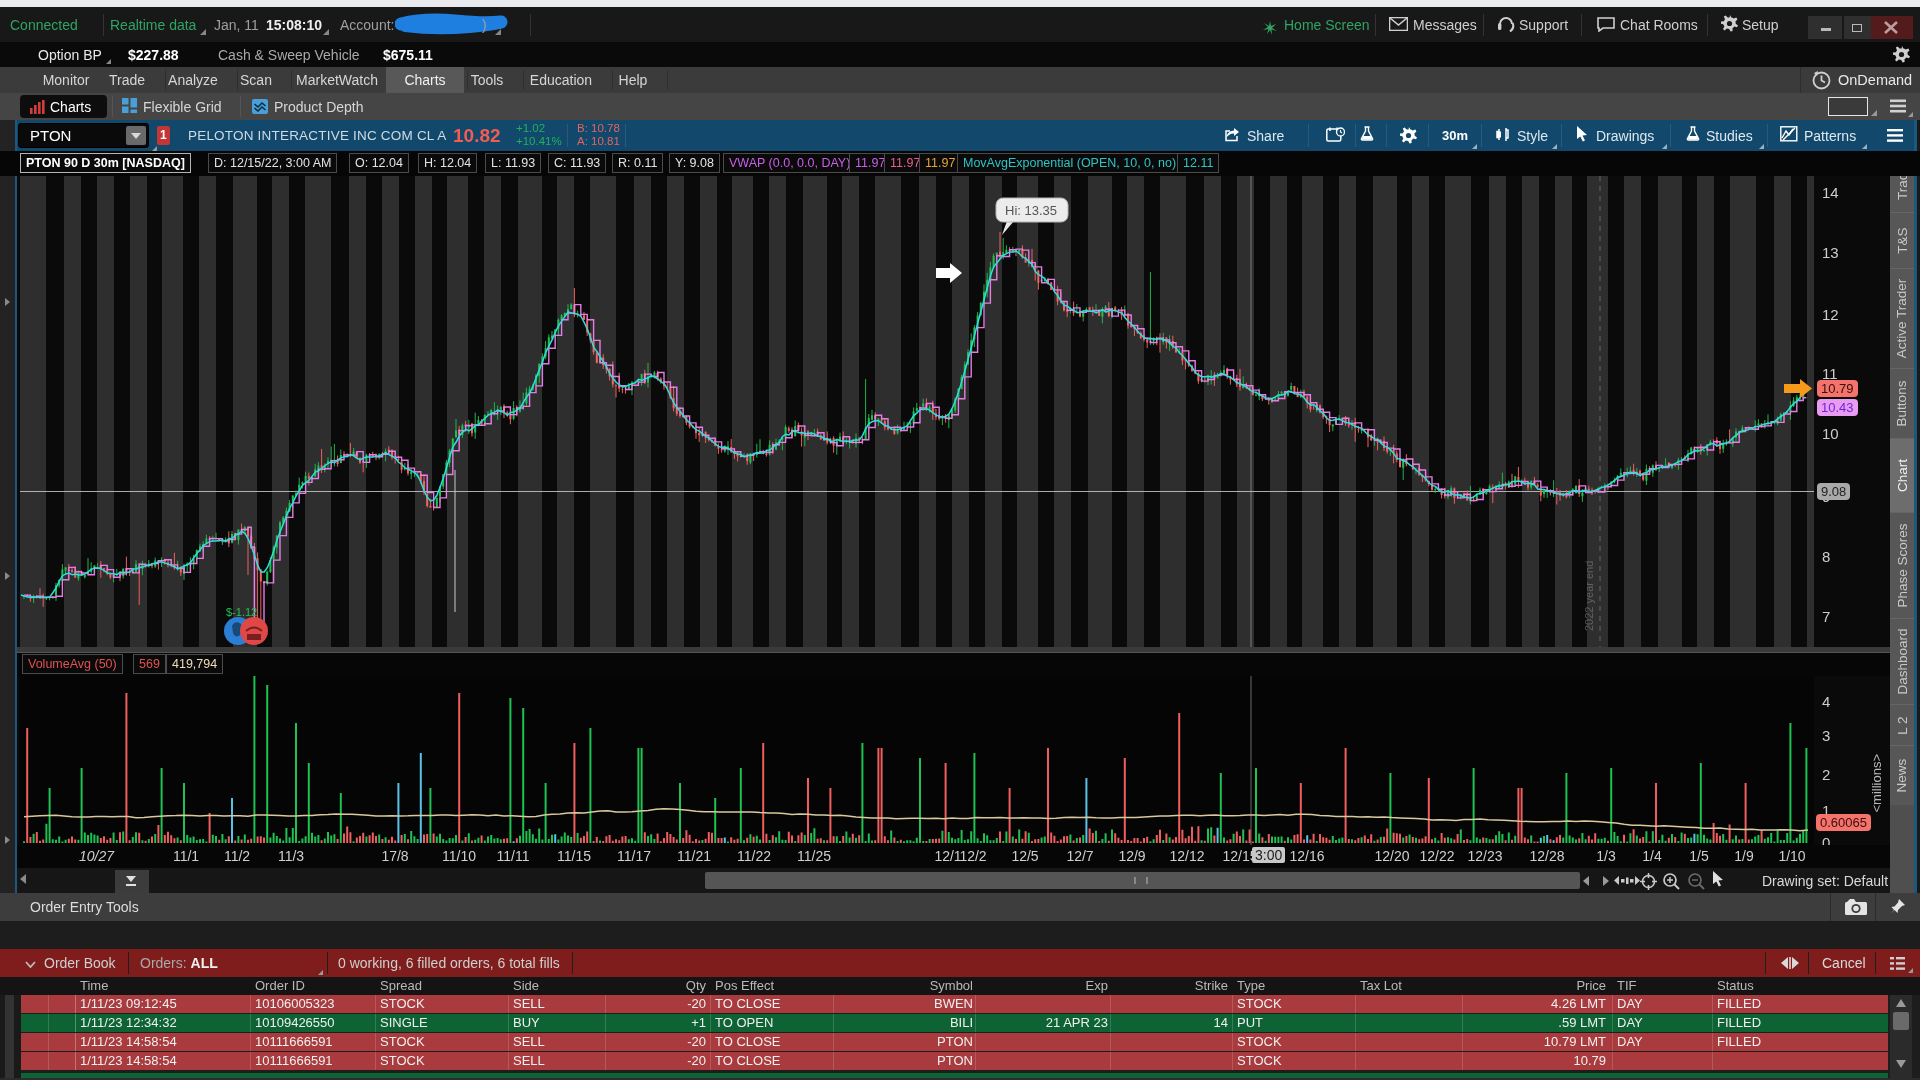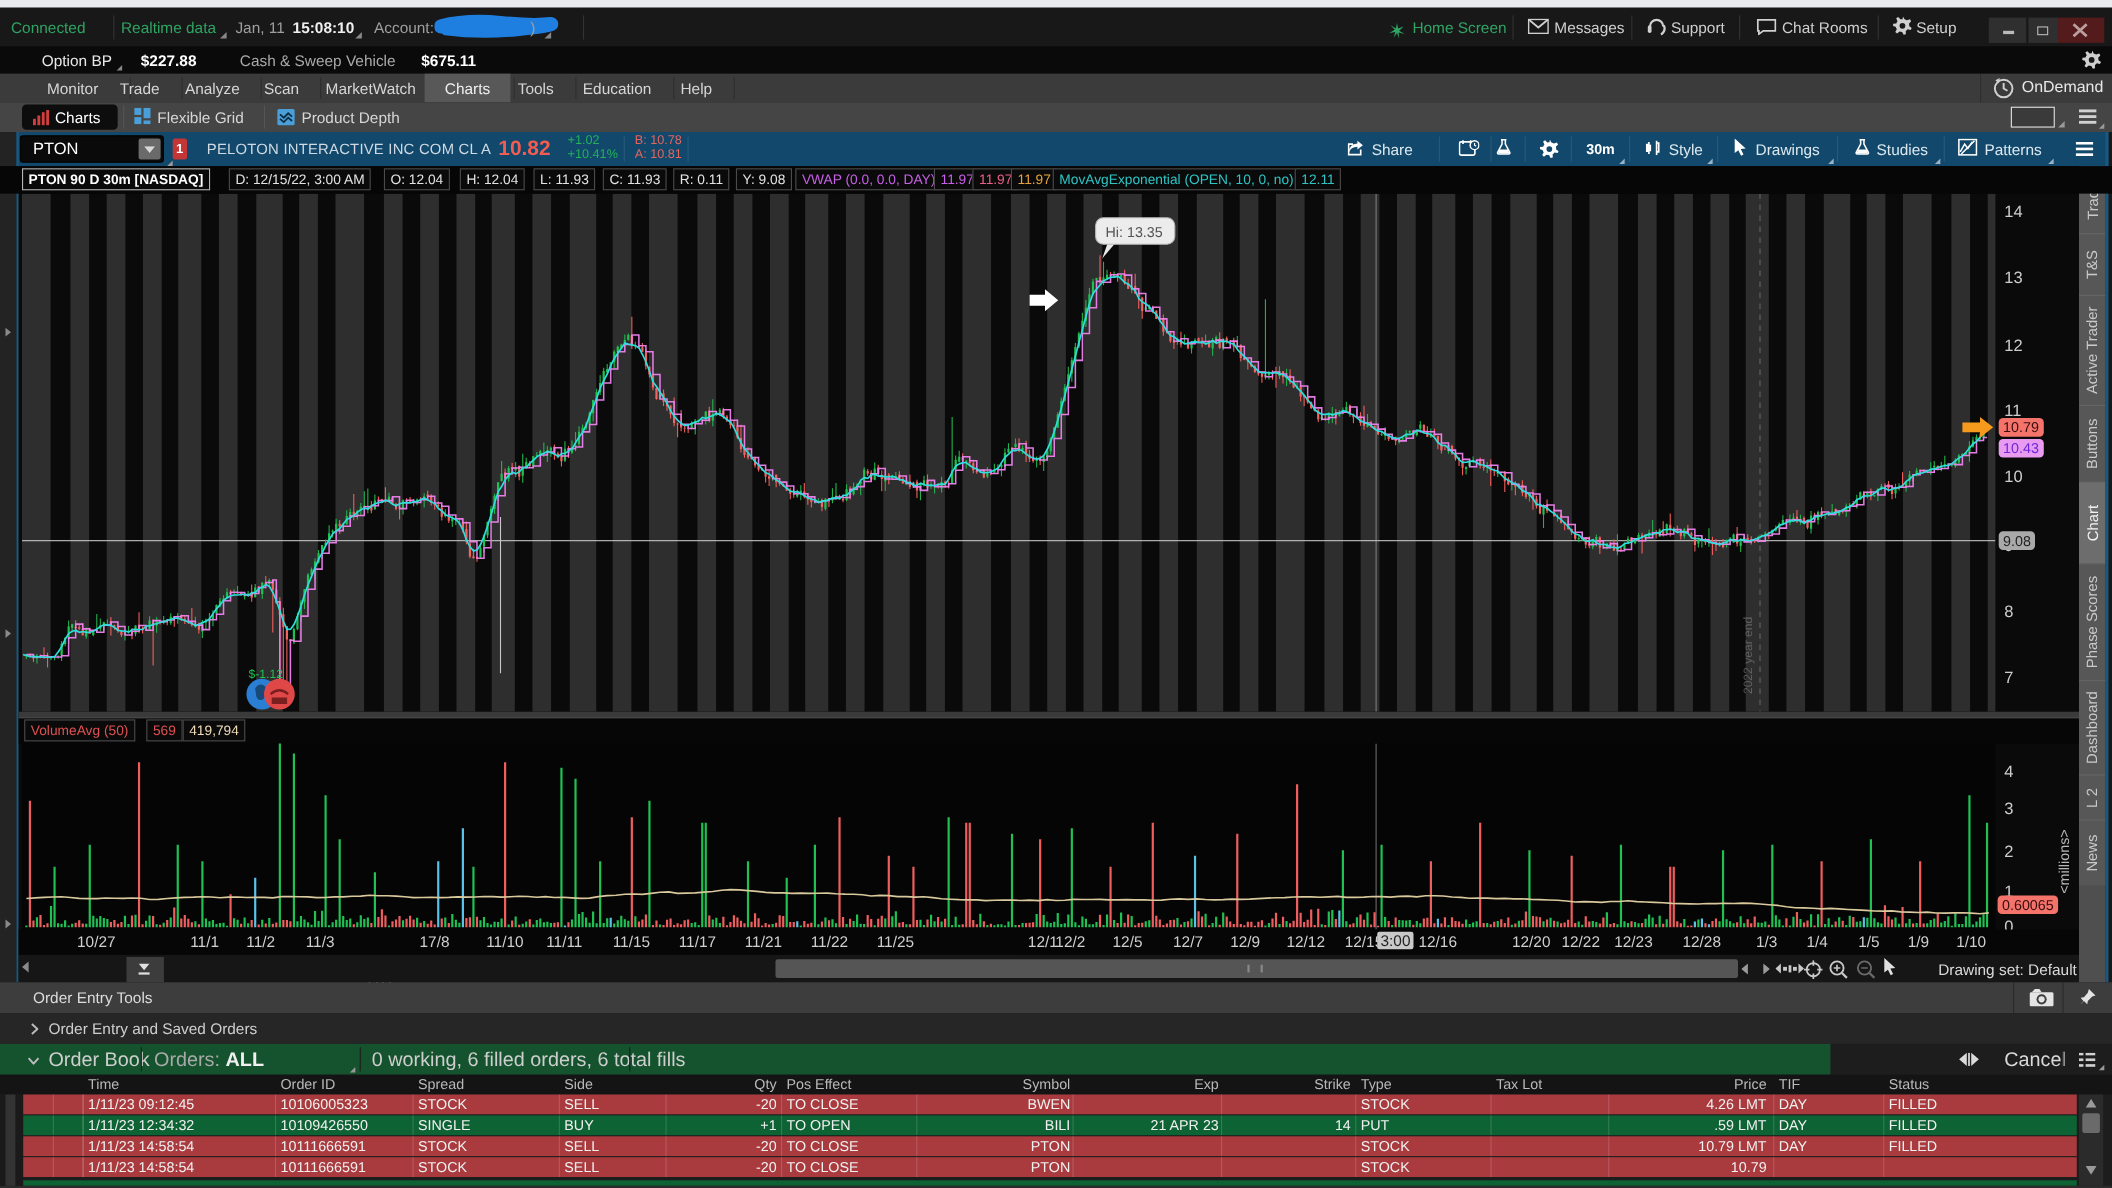--- a/index.html
+++ b/index.html
@@ -29,21 +29,21 @@
 #blueR{left:1914px;top:120px;width:3px;height:773px;background:#1b587e;}
 #edgeR{left:1917px;top:120px;width:3px;height:773px;background:#191919;}
 .vtab{position:absolute;left:1890px;width:24px;color:#c9c9c9;font-size:13.5px;background:#575757;border-top:1px solid #666;display:flex;align-items:center;justify-content:center;}
 .vtab span{transform:rotate(-90deg);white-space:nowrap;}
 
 .axlab{position:absolute;color:#cdcdcd;font-size:15px;}
 .pill{position:absolute;font-size:13px;border-radius:4px;padding:0 4px;height:17px;line-height:17px;color:#222;}
 
 #oethdr{left:0;top:893px;width:1920px;height:28px;background:#3d3d3d;color:#dcdcdc;font-size:14px;}
 #oerow{left:0;top:921px;width:1920px;height:28px;background:#262626;color:#cecece;font-size:14px;}
-#obrow{left:0;top:949px;width:1664px;height:28px;background:#14532d;color:#cecece;font-size:18px;}
+#obrow{left:0;top:949px;width:1920px;height:28px;background:#7f1d1d;color:#cecece;font-size:14px;}
 #tblhdr{left:0;top:977px;width:1920px;height:18px;background:#141414;color:#b9b9b9;font-size:13px;}
 .trow{position:absolute;left:21px;width:1867px;height:18px;font-size:13px;color:#f0f0f0;}
 .rowred{background:#a93a3e;}
 .rowgrn{background:#0d6334;}
 .cell{position:absolute;top:0;height:18px;line-height:18px;white-space:nowrap;overflow:hidden;}
 .cr{text-align:right;}
 .colsep{position:absolute;top:0;width:1px;height:18px;background:rgba(255,255,255,0.16);}
 </style></head><body>
 <div id="root">
     <div class="abs" id="topstrip"></div>
@@ -379,21 +379,21 @@
     <div class="axlab" style="left:1822px;top:727px;">3</div>
     <div class="axlab" style="left:1822px;top:766px;">2</div>
     <div class="axlab" style="left:1822px;top:802px;">1</div>
     <div class="axlab" style="left:1822px;top:834px;">0</div>
     <div class="axlab" style="left:1868px;top:755px;transform:rotate(-90deg);transform-origin:center;font-size:13px;color:#b9b9b9;width:16px;"><span style="display:inline-block;transform:translate(-42px,0);white-space:nowrap;">&lt;millions&gt;</span></div>
     <div class="pill" style="left:1817px;top:380px;background:#f4736b;color:#3a0d0d;">10.79</div>
     <div class="pill" style="left:1817px;top:399px;background:#e99bf2;color:#6d28d9;">10.43</div>
     <div class="pill" style="left:1817px;top:483px;background:#a9a9a9;color:#222;">9.08</div>
     <div class="pill" style="left:1816px;top:814px;background:#f4736b;color:#3a0d0d;">0.60065</div>
     <div class="abs" id="dateaxis">
-      <div style="position:absolute;left:53px;top:3px;width:44px;text-align:left;">10/27</div>
+      <div style="position:absolute;left:53px;top:3px;width:44px;text-align:right;font-style:italic;">10/27</div>
       <div style="position:absolute;left:147px;top:3px;width:44px;text-align:center;">11/1</div>
       <div style="position:absolute;left:198px;top:3px;width:44px;text-align:center;">11/2</div>
       <div style="position:absolute;left:252px;top:3px;width:44px;text-align:center;">11/3</div>
       <div style="position:absolute;left:306px;top:3px;width:44px;text-align:center;margin-top:36px;">11/7</div>
       <div style="position:absolute;left:356px;top:3px;width:44px;text-align:center;">17/8</div>
       <div style="position:absolute;left:420px;top:3px;width:44px;text-align:center;">11/10</div>
       <div style="position:absolute;left:474px;top:3px;width:44px;text-align:center;">11/11</div>
       <div style="position:absolute;left:535px;top:3px;width:44px;text-align:center;">11/15</div>
       <div style="position:absolute;left:595px;top:3px;width:44px;text-align:center;">11/17</div>
       <div style="position:absolute;left:655px;top:3px;width:44px;text-align:center;">11/21</div>
@@ -495,26 +495,20 @@
         <rect x="0" y="3" width="22" height="13" rx="1.5" fill="#e4e4e4"></rect>
         <path d="M2 3 L5 0 H9 L11 3" fill="#e4e4e4"></path>
         <circle cx="11" cy="9.5" r="4.6" fill="#3d3d3d"></circle>
         <circle cx="11" cy="9.5" r="2.8" fill="#e4e4e4"></circle>
       </svg>
       <div class="abs" style="left:1875px;top:0;width:1px;height:28px;background:#2a2a2a;"></div>
       <svg class="abs" style="left:1890px;top:5px;" width="16" height="17" viewBox="0 0 16 17">
         <path d="M9 1 L15 7 L12 8 L8 12 L7.5 15 L4.5 12 L1 15.5 L4 12 L1.5 9 L4.5 8.5 L8 4.5 L9 1 Z" fill="#e4e4e4"></path>
       </svg>
     </div>
-    <div class="abs" id="oerow">
-      <svg class="abs" style="left:28px;top:9px;" width="7" height="11" viewBox="0 0 7 11">
-        <path d="M1 1 L6 5.5 L1 10" stroke="#bbb" stroke-width="1.8" fill="none"></path>
-      </svg>
-      <div style="position:absolute;left:44px;top:0;height:28px;display:flex;align-items:center;">Order Entry and Saved Orders</div>
-    </div>
     <div class="abs" id="obrow">
       <svg class="abs" style="left:25px;top:12px;" width="11" height="7" viewBox="0 0 11 7">
         <path d="M1 1 L5.5 6 L10 1" stroke="#bbb" stroke-width="1.8" fill="none"></path>
       </svg>
       <div style="position:absolute;left:44px;top:0;height:28px;display:flex;align-items:center;">Order Book</div>
       <div class="abs" style="left:128px;top:3px;width:1px;height:22px;background:#1f1f1f;"></div>
       <div style="position:absolute;left:140px;top:0;height:28px;display:flex;align-items:center;color:#a9a9a9;">Orders: <b style="color:#f0f0f0">&nbsp;ALL</b></div>
       <div class="abs" style="left:318px;top:21px;width:0;height:0;border-left:5px solid transparent;border-bottom:5px solid #999;"></div>
       <div class="abs" style="left:327px;top:3px;width:1px;height:22px;background:#1f1f1f;"></div>
       <div style="position:absolute;left:338px;top:0;height:28px;display:flex;align-items:center;">0 working, 6 filled orders, 6 total fills</div>

